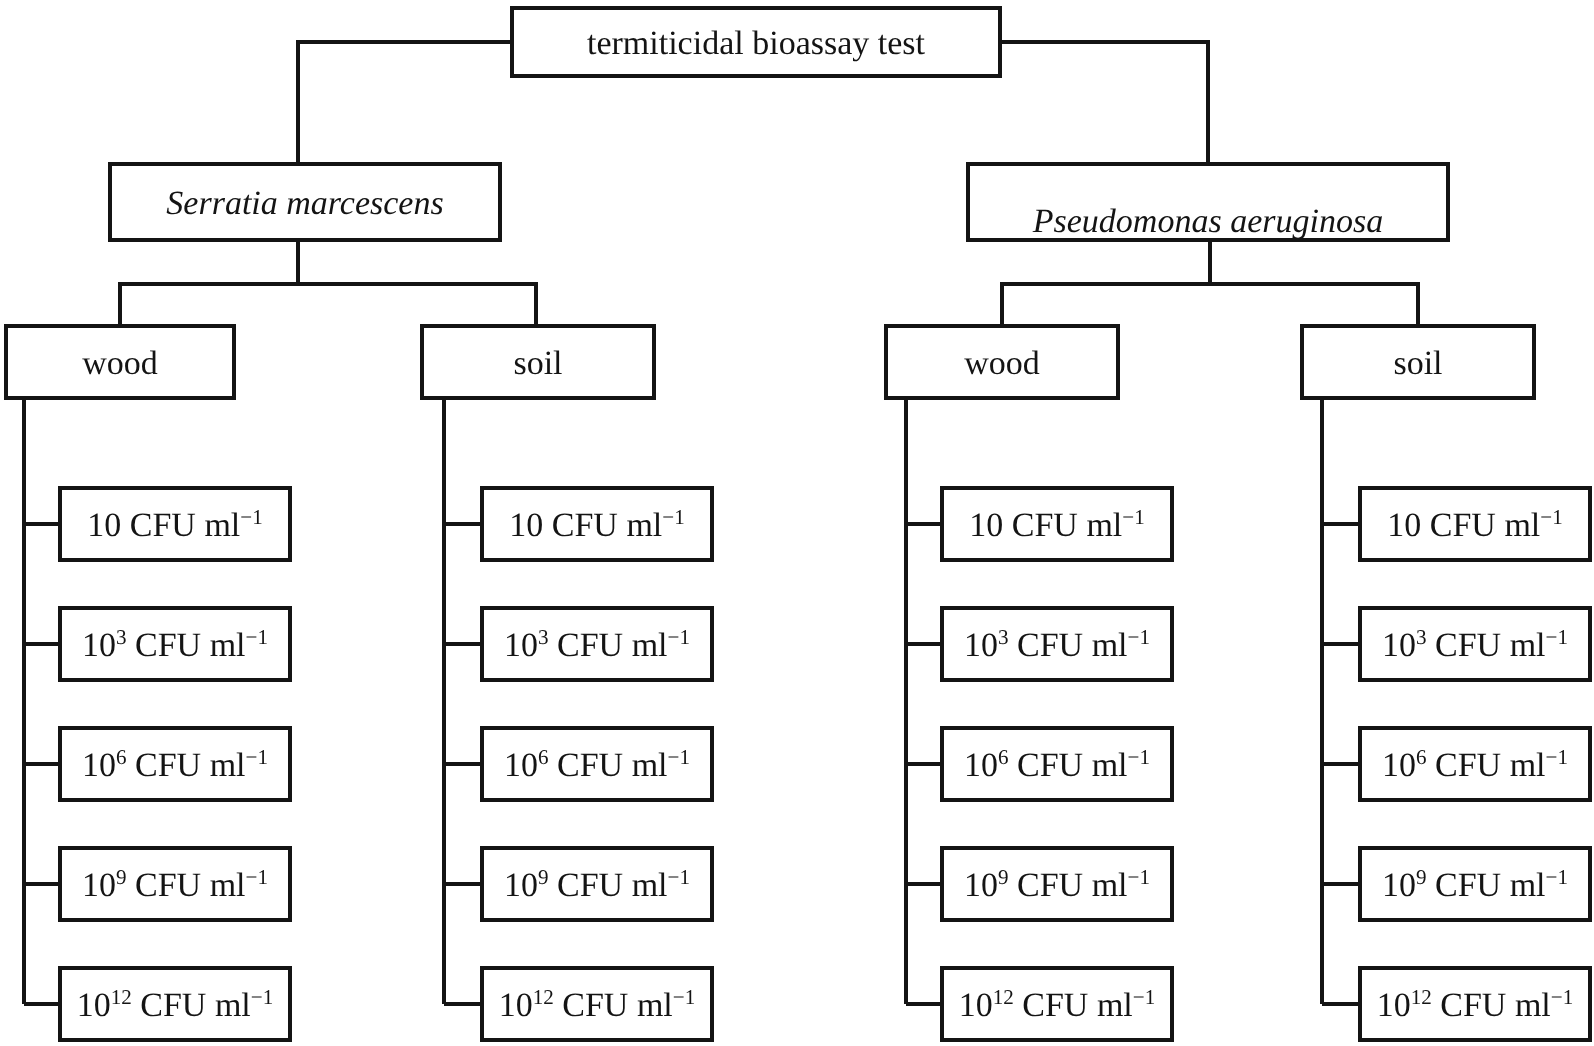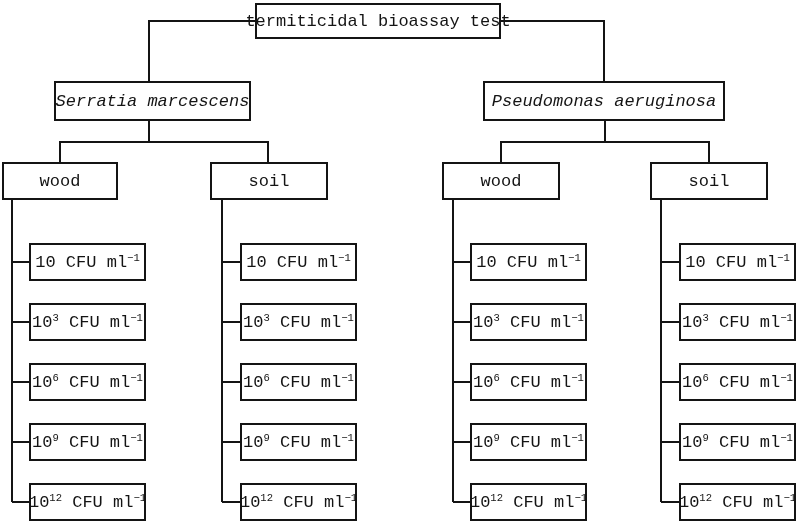--- a/index.html
+++ b/index.html
@@ -5,21 +5,21 @@
   html, body {
     margin: 0;
     padding: 0;
     background: #ffffff;
   }
   .canvas {
     position: relative;
     width: 797px;
     height: 523px;
     background: #ffffff;
-    font-family: Liberation Mono, monospace;
+    font-family: Liberation Serif, serif;
     color: #141414;
     overflow: hidden;
   }
   .connectors {
     position: absolute;
     left: 0;
     top: 0;
     pointer-events: none;
   }
   .connectors path {
@@ -35,21 +35,21 @@
     display: flex;
     align-items: center;
     justify-content: center;
     font-size: 17px;
     line-height: 1;
     white-space: nowrap;
   }
   .node.species { font-style: italic; }
   .node.root    { left: 255px; top: 3px;   width: 246px; height: 36px; }
   .node.serratia    { left: 54px;  top: 81px; width: 197px; height: 40px; }
-  .node.pseudomonas { left: 483px; top: 81px; width: 242px; height: 40px; }
+  .node.pseudomonas { left: 483px; top: 81px; width: 242px; height: 40px; align-items: flex-end; }
   .node.wood1 { left: 2px;   top: 162px; width: 116px; height: 38px; }
   .node.soil1 { left: 210px; top: 162px; width: 118px; height: 38px; }
   .node.wood2 { left: 442px; top: 162px; width: 118px; height: 38px; }
   .node.soil2 { left: 650px; top: 162px; width: 118px; height: 38px; }
   .dose-column {
     position: absolute;
     top: 243px;
     width: 117px;
     height: 202px;
   }

